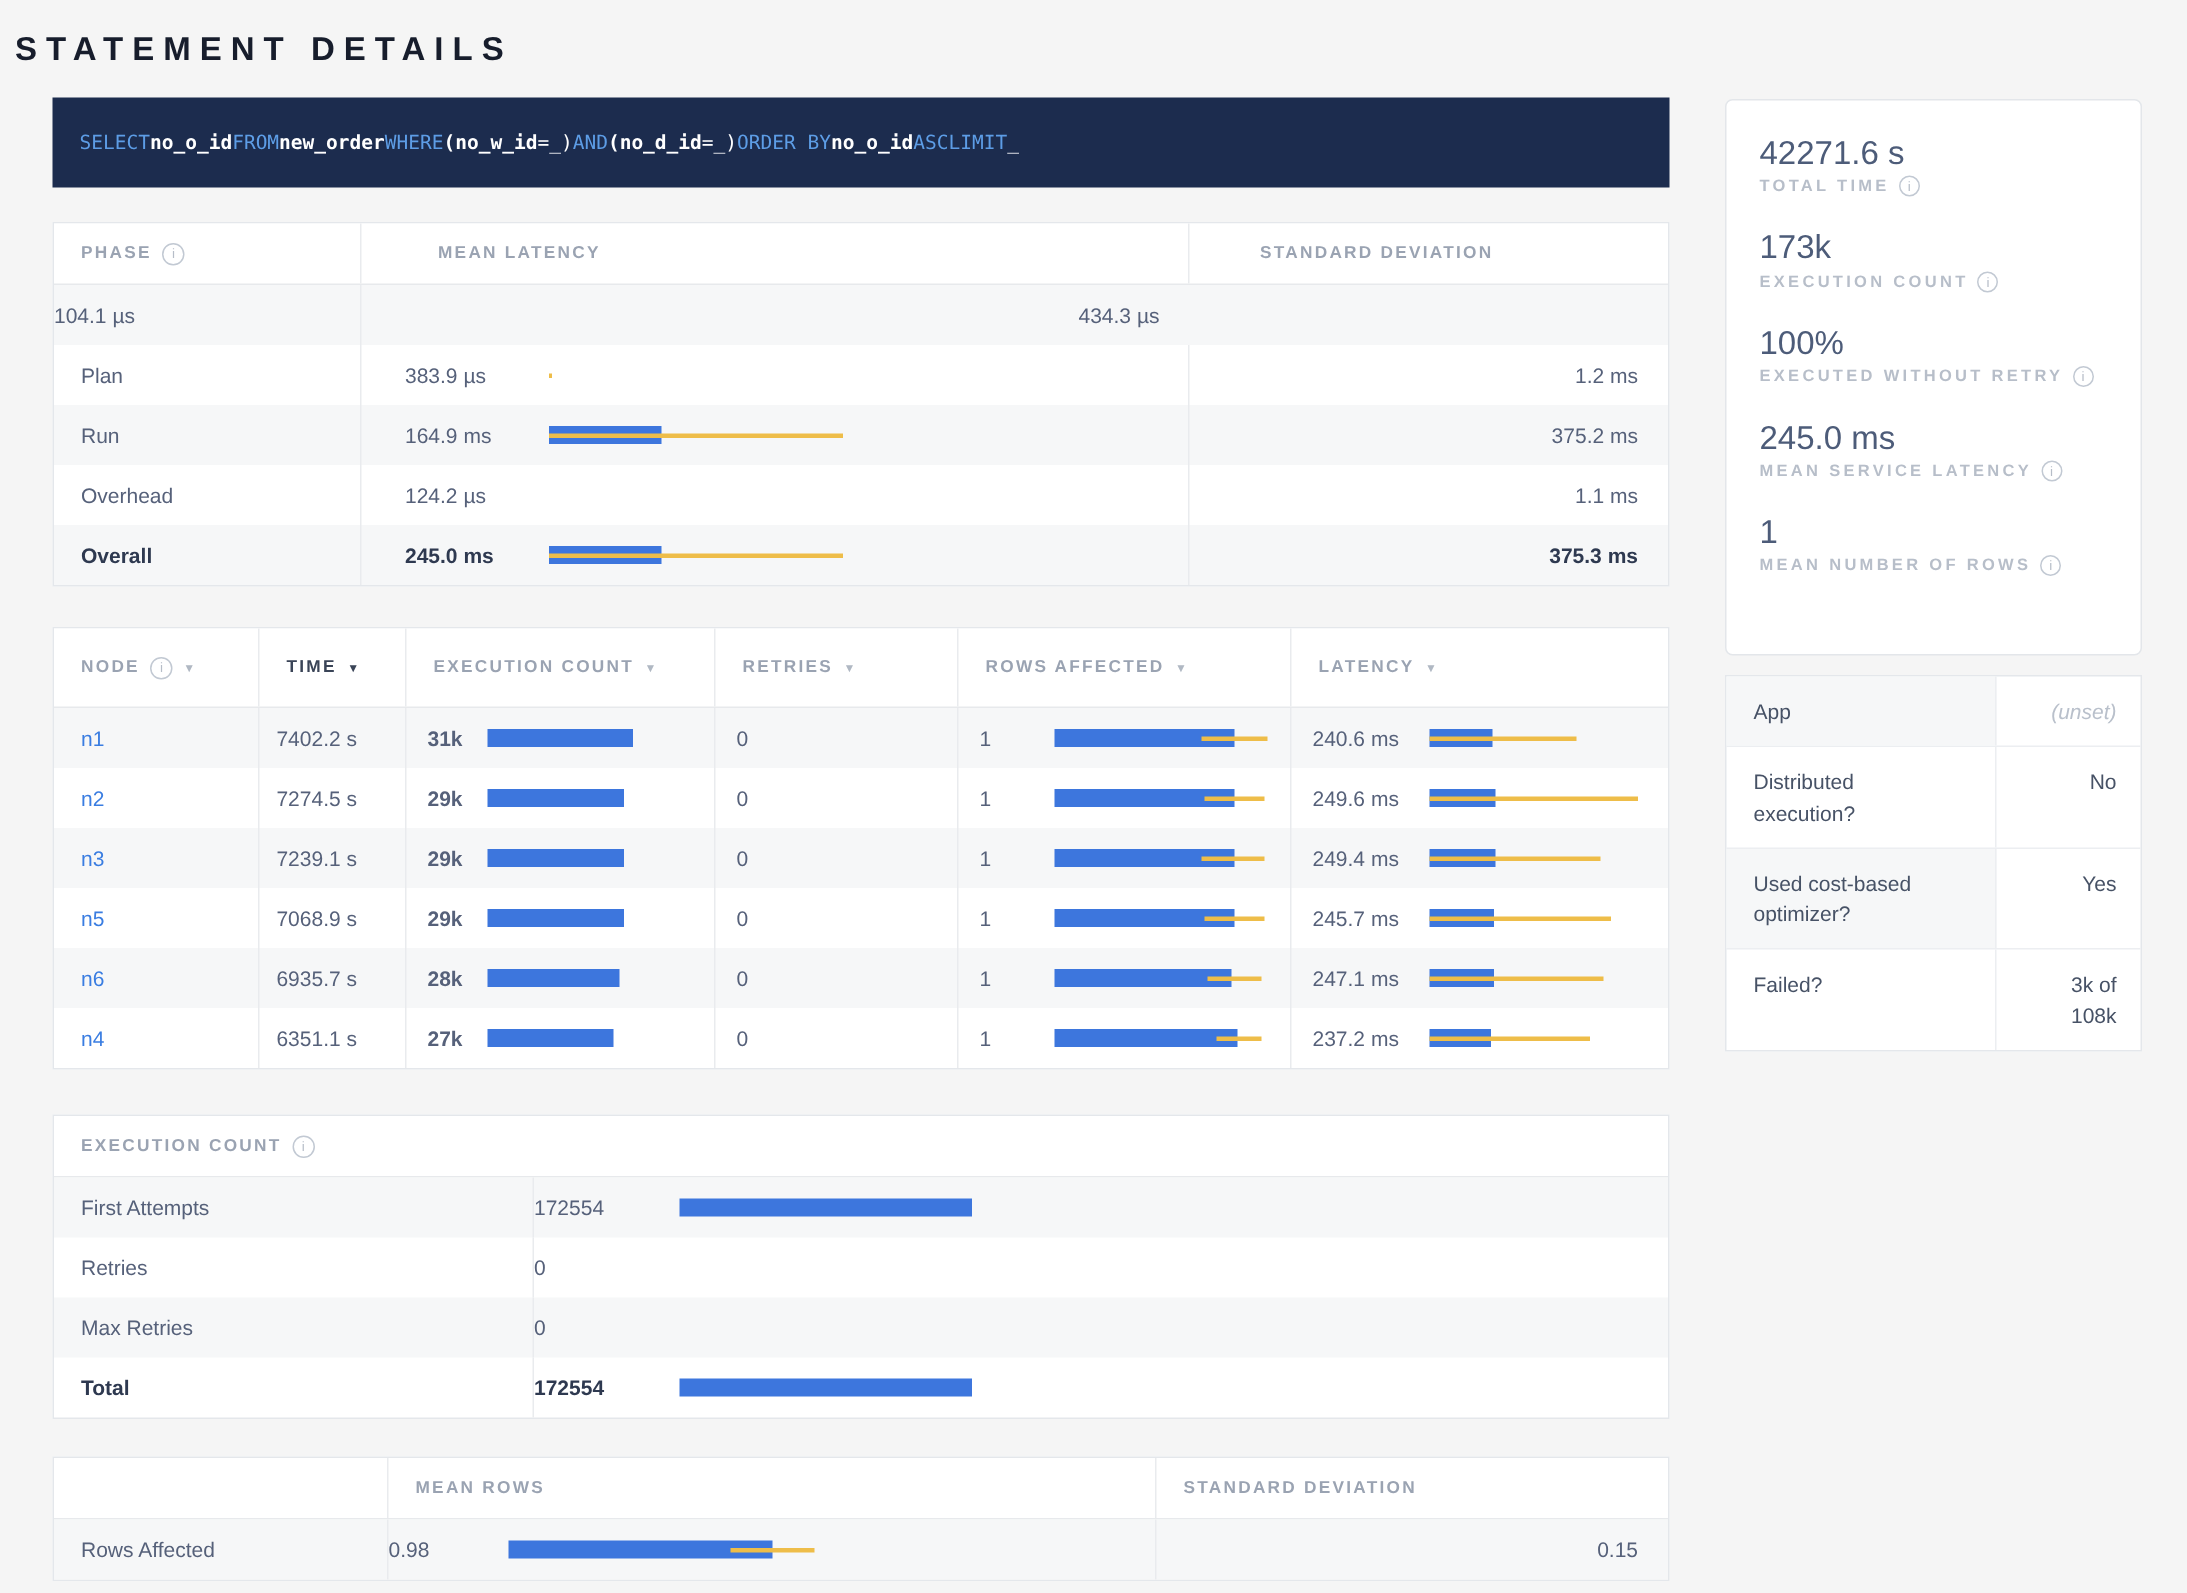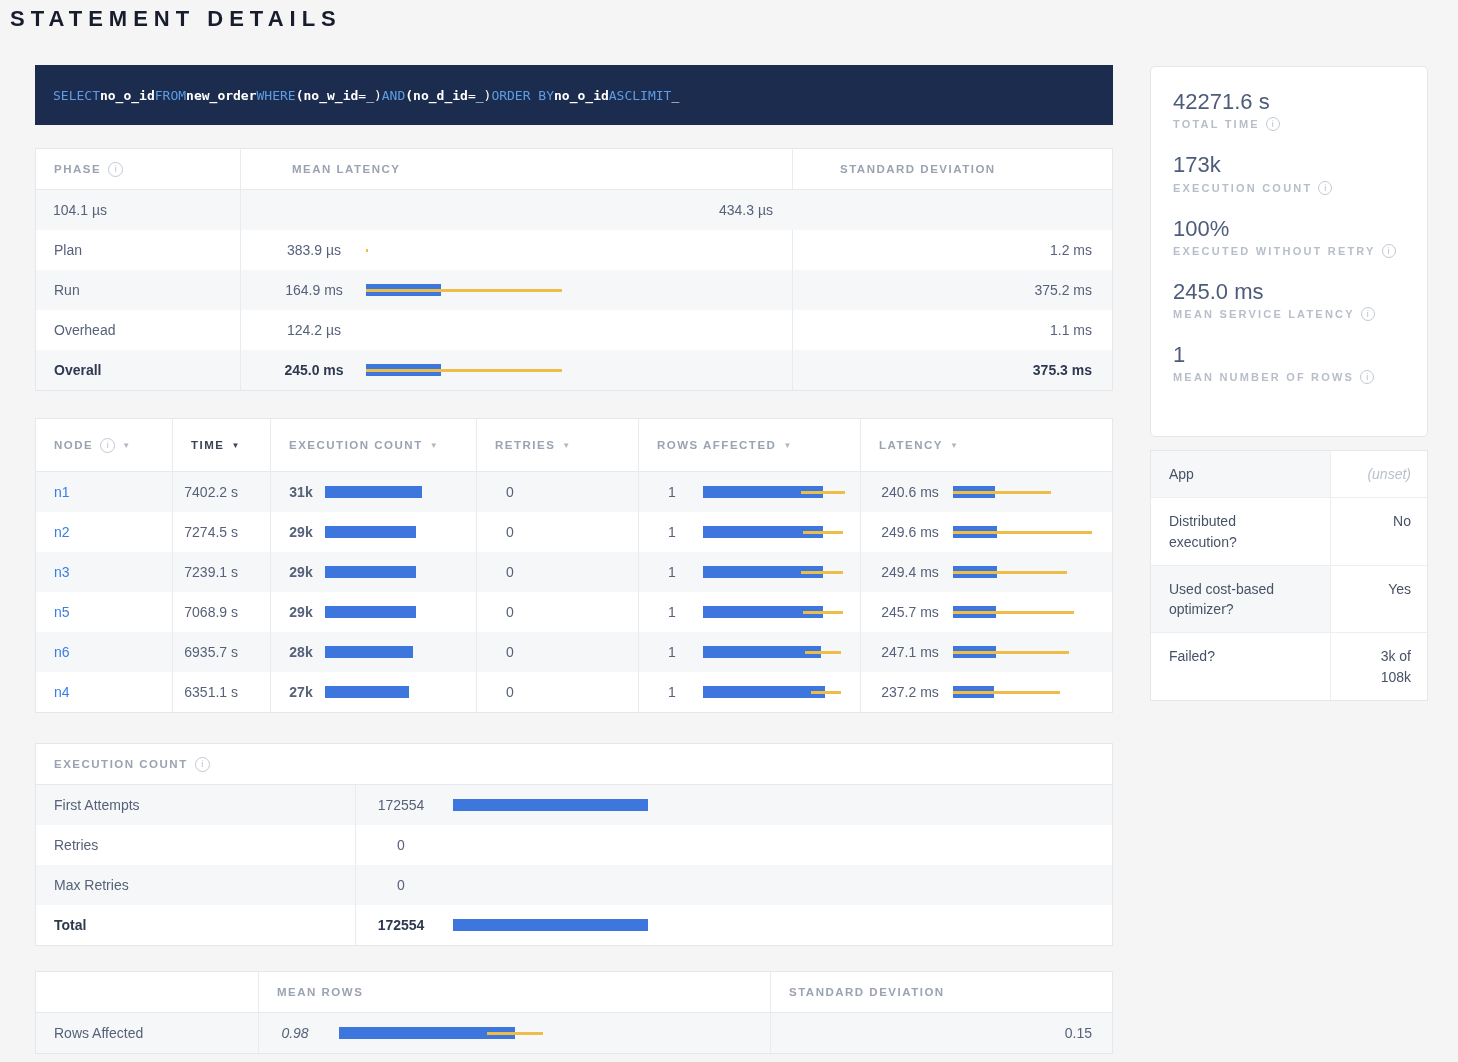--- a/index.html
+++ b/index.html
@@ -5,21 +5,21 @@
 * { margin:0; padding:0; box-sizing:border-box; }
 html,body { width:1458px; height:1062px; }
 body {
   background:#f5f5f5;
   font-family:"Liberation Sans", sans-serif;
   color:#475266;
   position:relative;
   overflow:hidden;
 }
 .page-title{
-  position:absolute; left:10px; top:6px;
+  position:absolute; left:10px; top:20px;
   font-size:22px; font-weight:700; letter-spacing:6px; color:#171d2c;
 }
 .main{ position:absolute; left:35px; top:65px; width:1078px; }
 .sidebar{ position:absolute; left:1150px; top:66px; width:278px; }
 
 
 .sql-box{
   height:60px; background:#1c2c4e; display:flex; align-items:center;
   padding-left:18px; margin-bottom:23px;
   font-family:"DejaVu Sans Mono", monospace; font-size:13px; white-space:pre;
@@ -54,27 +54,27 @@
 .bold-row .cell, .bold-cell{ font-weight:700; color:#2e3950; }
 
 
 .phase-grid{ grid-template-columns:205px 523px 1fr;gap:29px; }
 .node-grid{ grid-template-columns:137px 98px 206px 162px 222px 1fr; }
 .node-head .cell{ height:52px; }
 .exec-grid{ grid-template-columns:320px 1fr; }
 .rows-grid{ grid-template-columns:223px 512px 1fr; }
 
 
-.val{ text-align:center; flex:none; }
+.val{ text-align:left; flex:none; }
 .w88{ width:88px; margin-right:8px; }
 .w32{ width:32px; margin-right:8px;font-weight:bold; }
 .w38{ width:38px; margin-right:12px; }
 .w70{ width:70px; margin-right:8px; }
 .w90{ width:90px; margin-right:7px; }
-.w72{ width:72px; margin-right:8px;font-style:italic; }
+.w72{ width:72px; margin-right:8px; }
 .bar{ position:relative; height:12px; flex:1; }
 .bar-blue{ position:absolute; left:0; top:0; height:12px; background:#3d76dd; }
 .bar-yellow{ position:absolute; top:4.5px; height:3px; background:#eebd49; }
 
 
 .node-link{ color:#3a7de1; text-decoration:none; cursor:pointer; }
 
 
 .info-icon{
   display:inline-flex; width:15px; height:15px; flex:none;

